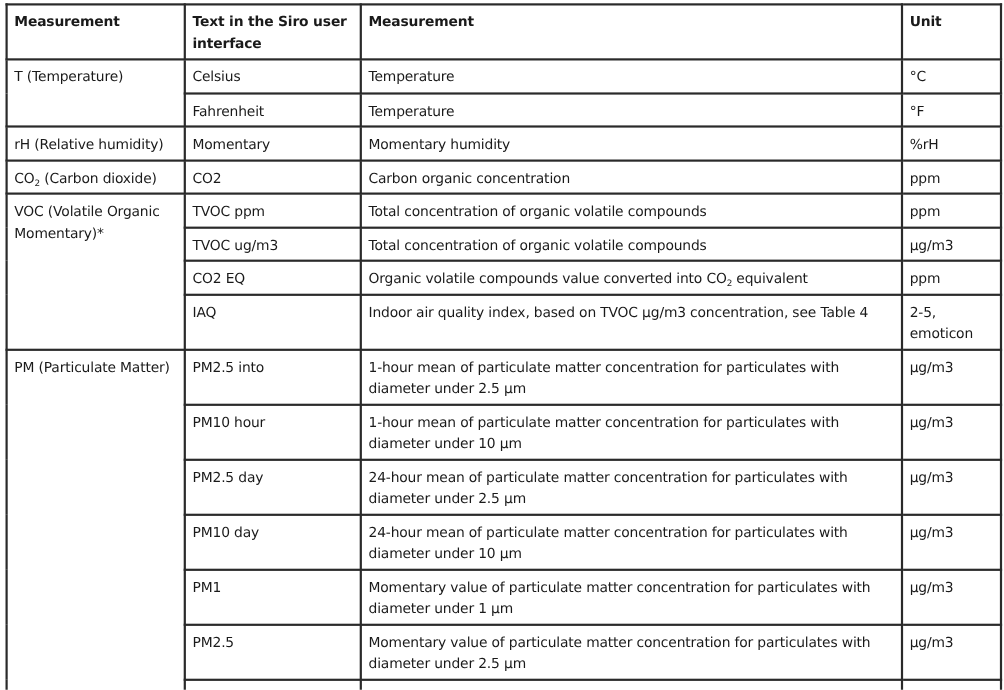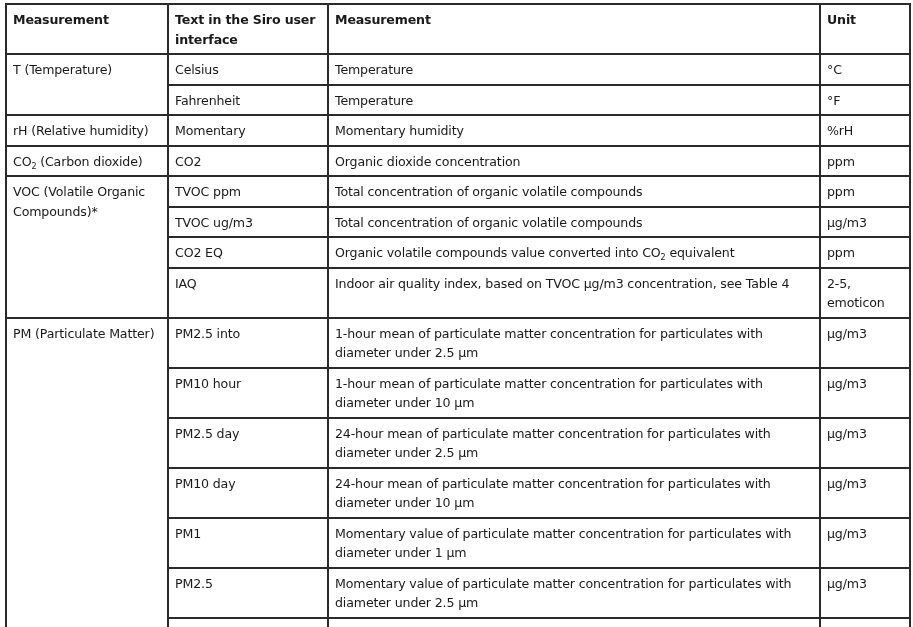--- a/index.html
+++ b/index.html
@@ -50,26 +50,26 @@
     <tr class="r1">
       <td>rH (Relative humidity)</td>
       <td>Momentary</td>
       <td>Momentary humidity</td>
       <td>%rH</td>
     </tr>
 
     <tr class="r1">
       <td><span>CO</span><sub>2</sub><span> (Carbon dioxide)</span></td>
       <td>CO2</td>
-      <td>Organic dioxide concentration</td>
+      <td>Carbon organic concentration</td>
       <td>ppm</td>
     </tr>
 
     <tr class="r1">
-      <td rowspan="4">VOC (Volatile Organic Compounds)*</td>
+      <td rowspan="4">VOC (Volatile Organic Momentary)*</td>
       <td>TVOC ppm</td>
       <td>Total concentration of organic volatile compounds</td>
       <td>ppm</td>
     </tr>
     <tr class="r1">
       <td>TVOC ug/m3</td>
       <td>Total concentration of organic volatile compounds</td>
       <td>µg/m3</td>
     </tr>
     <tr class="r1">

